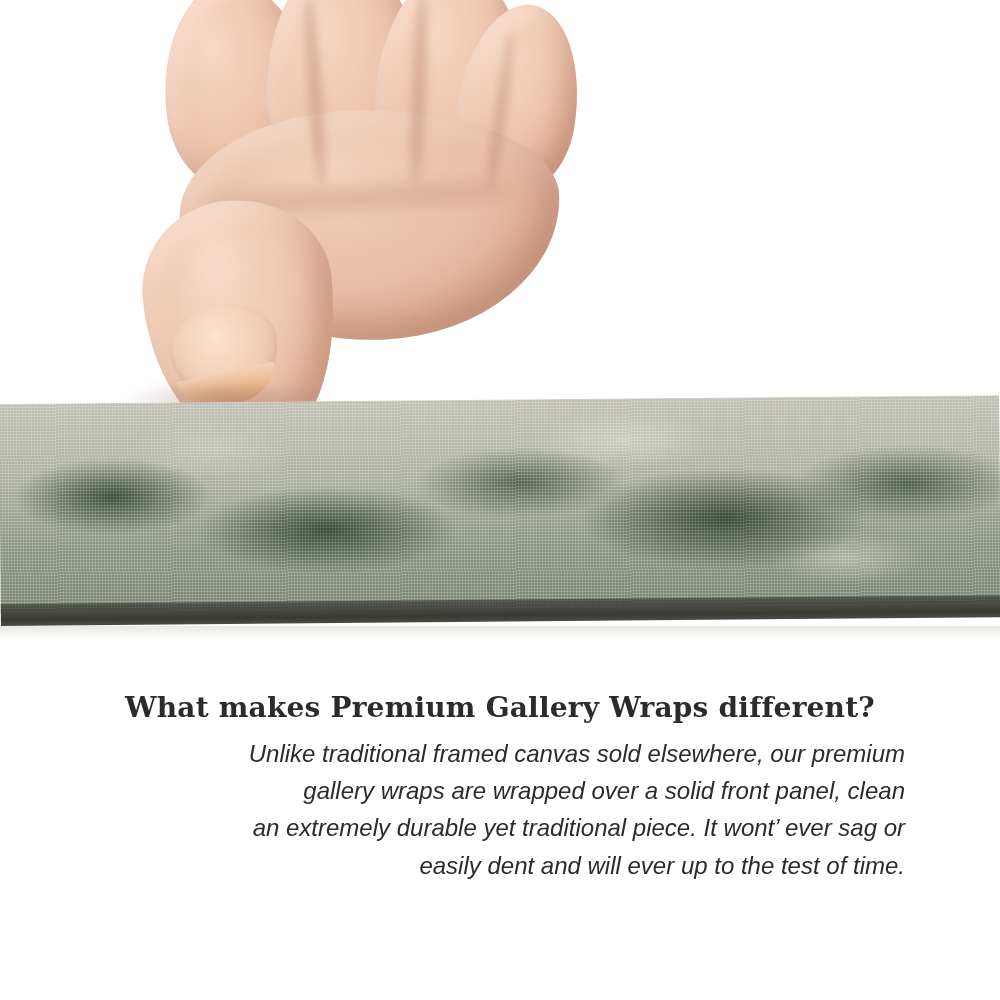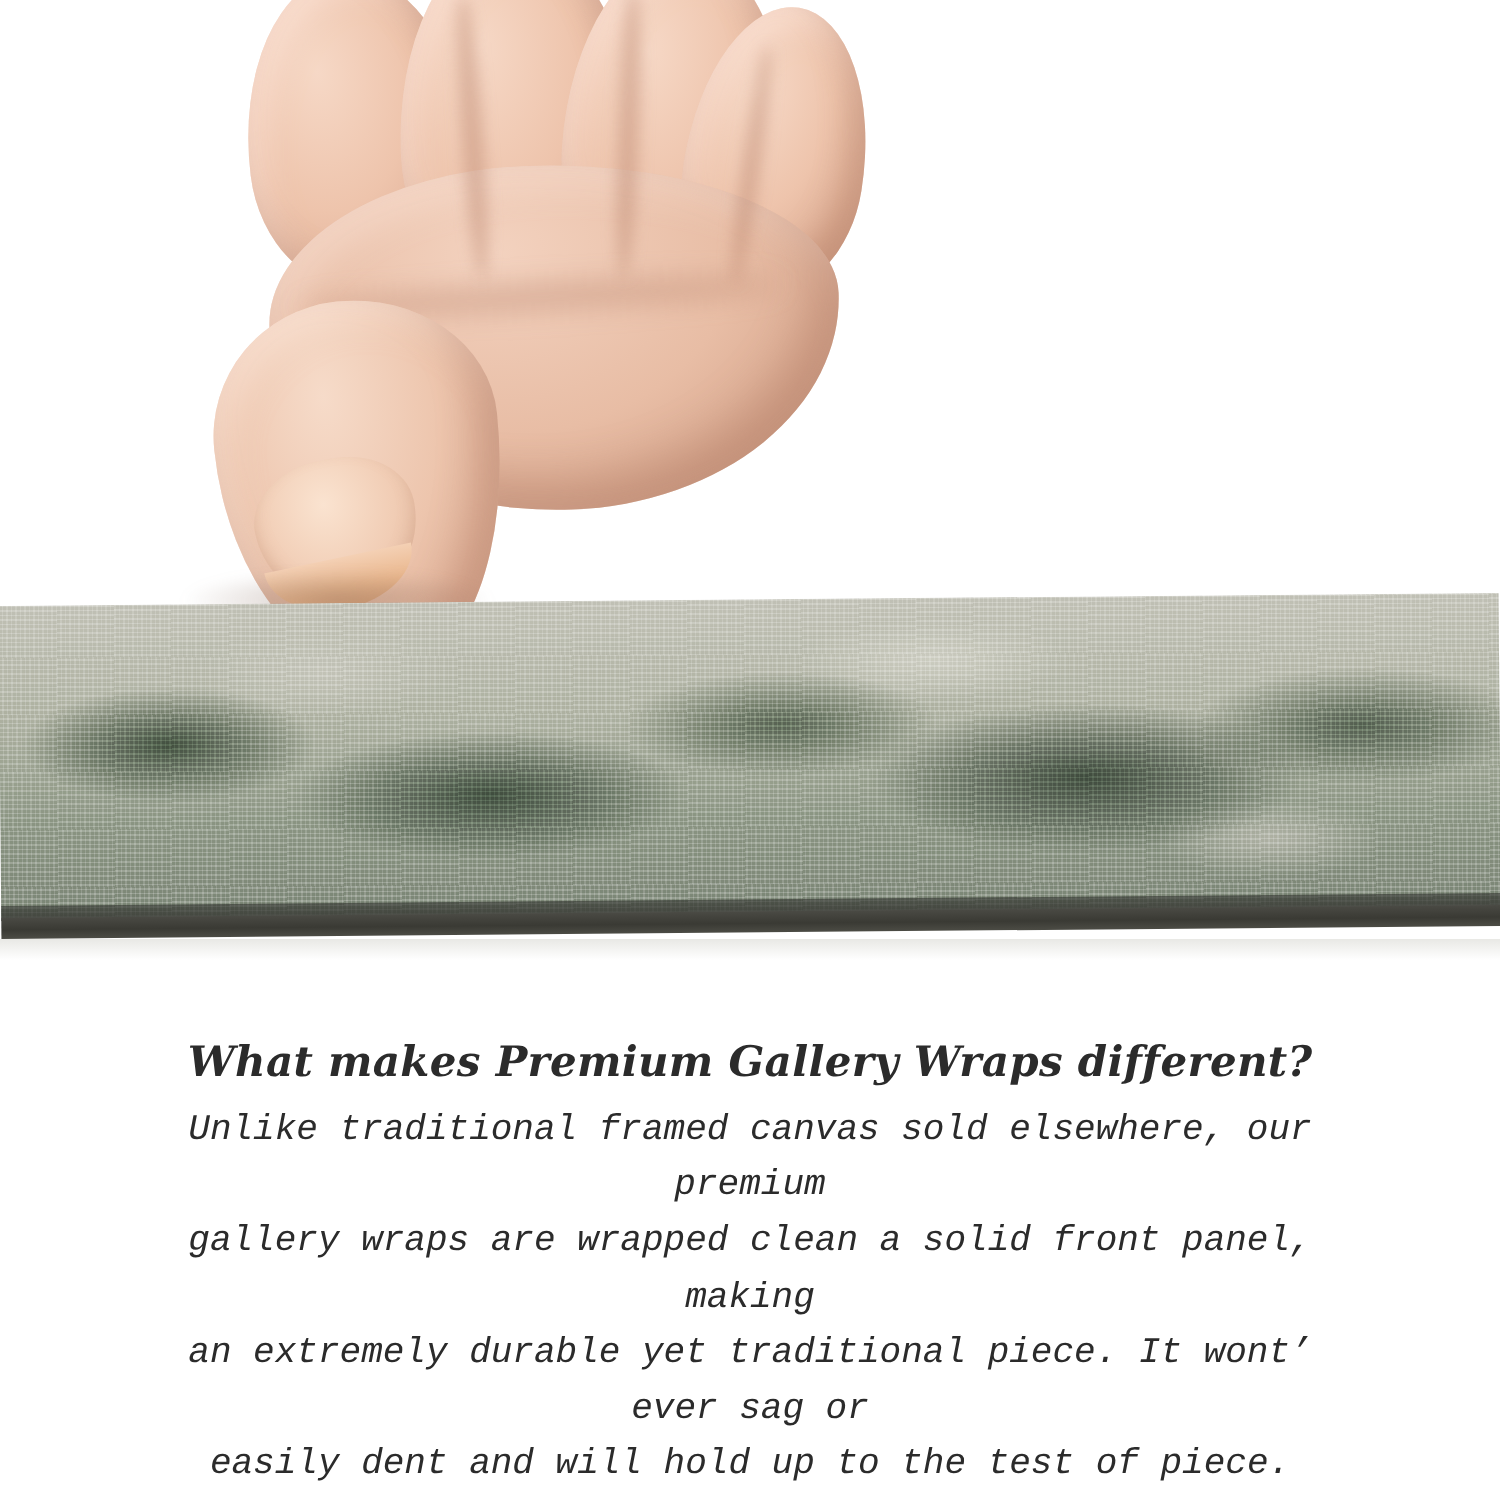--- a/index.html
+++ b/index.html
@@ -206,35 +206,35 @@
     position: absolute;
     left: 0;
     top: 690px;
     width: 1000px;
     text-align: center;
     color: #2b2b2b;
   }
 
   .caption-heading {
     font-family: "DejaVu Serif", serif;
-    font-style: italic;
     font-weight: bold;
     font-size: 28px;
     letter-spacing: 0.2px;
     margin: 0 0 10px 0;
     line-height: 1.25;
   }
 
   .caption-body {
-    font-family: Liberation Mono, monospace;
+    font-family: Liberation Sans, sans-serif;
     font-style: italic;
     font-size: 24px;
     line-height: 1.55;
     margin: 0;
     padding: 0 95px;
+    text-align: right;
   }
 
   .caption-line {
     display: block;
   }
 </style>
 </head>
 <body>
 
 <div class="page">
@@ -267,19 +267,19 @@
       <div class="canvas-edge"></div>
     </div>
 
     <div class="canvas-under"></div>
   </div>
 
   <div class="caption">
     <h2 class="caption-heading">What makes Premium Gallery Wraps different?</h2>
     <p class="caption-body">
       <span class="caption-line">Unlike traditional framed canvas sold elsewhere, our premium</span>
-      <span class="caption-line">gallery wraps are wrapped clean a solid front panel, making</span>
+      <span class="caption-line">gallery wraps are wrapped over a solid front panel, clean</span>
       <span class="caption-line">an extremely durable yet traditional piece. It wont’ ever sag or</span>
-      <span class="caption-line">easily dent and will hold up to the test of piece.</span>
+      <span class="caption-line">easily dent and will ever up to the test of time.</span>
     </p>
   </div>
 
 </div>
 
 </body></html>

